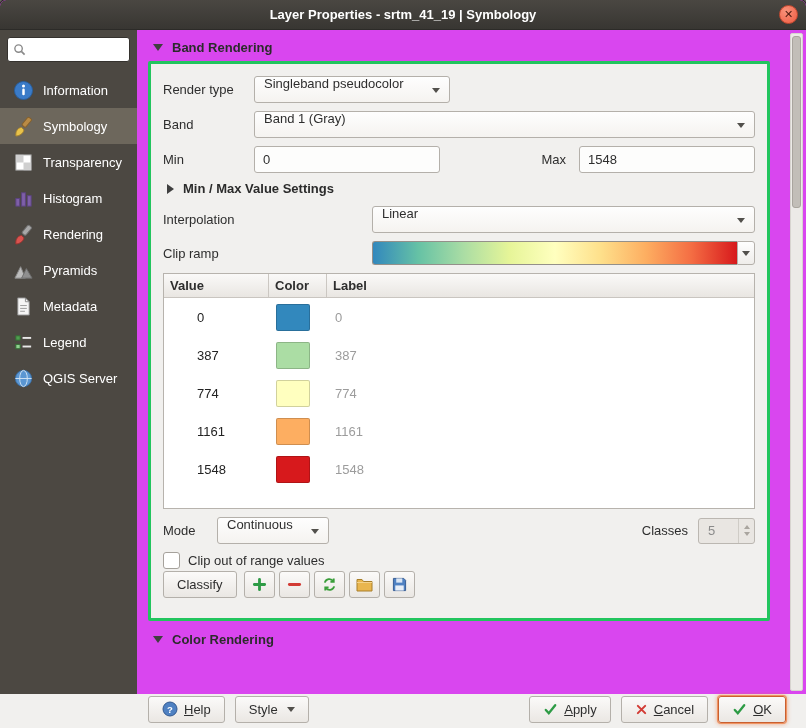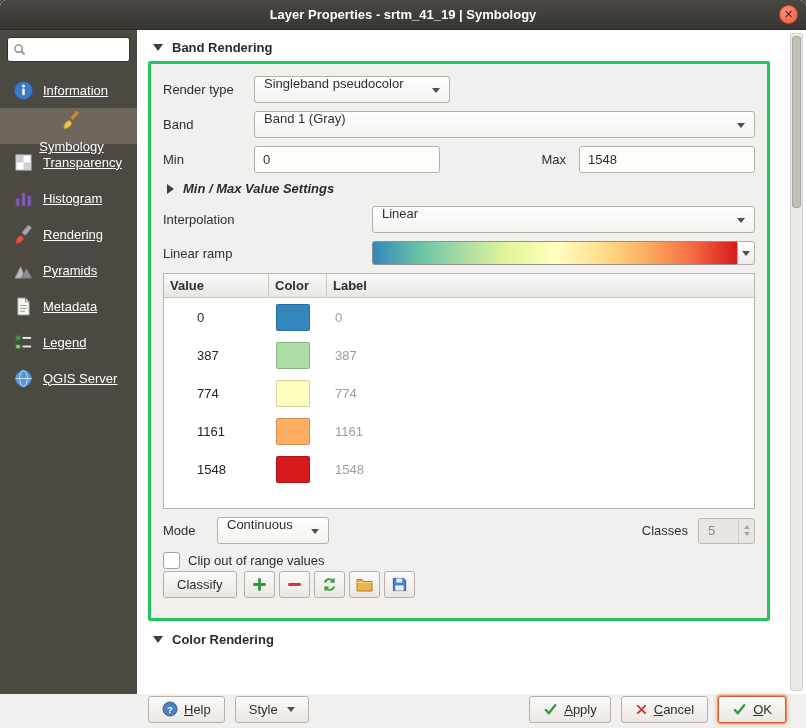--- a/index.html
+++ b/index.html
@@ -1,19 +1,19 @@
 <!DOCTYPE html>
 <html><head>
 <meta charset="utf-8">
 <style>
   * { box-sizing: border-box; margin: 0; padding: 0; }
   html,body { background:#6b6862; }
   body { font-family:"Liberation Sans","DejaVu Sans",sans-serif; font-size:13px; color:#2e2e2e; }
 
-  .window { width:806px; height:728px; position:relative; background:#ffffff;
+  .window { width:806px; height:728px; position:relative; background:#d946ef;
             border-radius:6px 6px 0 0; overflow:hidden; box-shadow:0 0 0 1px #282724; display:flex; flex-direction:column; }
 
   
   .titlebar { height:30px; flex:0 0 30px; background:linear-gradient(#4a4742,#383632);
               display:flex; align-items:center; justify-content:center; position:relative;
               border-radius:6px 6px 0 0; border-bottom:1px solid #2c2b28; }
   .titlebar-text { color:#ffffff; font-weight:bold; font-size:13px; }
   .close-btn { position:absolute; right:8px; top:5px; width:19px; height:19px; border-radius:50%;
                background:radial-gradient(circle at 35% 30%, #f9937b, #ee5a40);
                border:1px solid #c44a31; color:#4a180e; display:flex; align-items:center; justify-content:center;
@@ -22,22 +22,22 @@
   
   .body-row { flex:1 1 auto; display:flex; min-height:0; }
 
   
   .sidebar { width:137px; flex:0 0 137px; background:#4c4842; padding-top:5px; overflow:hidden; }
   .search-box { margin:2px 7px 10px 7px; height:25px; background:#ffffff; border:1px solid #35322e;
                 border-radius:3px; display:flex; align-items:center; padding:0 5px; gap:4px; }
   .search-box input { border:none; outline:none; width:90px; font-size:12px; background:transparent; }
   .search-ic { display:flex; align-items:center; }
   .sidebar-item { display:flex; align-items:center; gap:9px; height:36px; padding:0 6px 0 12px;
-                  color:#ffffff; font-size:13px; cursor:default;text-decoration:underline; }
-  .sidebar-item.selected { background:#6d675c;flex-direction:column; }
+                  color:#ffffff; font-size:13px; cursor:default; }
+  .sidebar-item.selected { background:#6d675c; }
   .s-icon { width:22px; height:22px; display:flex; align-items:center; justify-content:center; flex:0 0 22px; }
   .s-label { white-space:nowrap; }
 
   
   .main { flex:1 1 auto; position:relative; padding:6px 36px 0 11px; overflow:hidden; }
   .scrollbar { position:absolute; right:3px; top:3px; bottom:3px; width:13px; background:#eceae7;
                border:1px solid #d7d4cf; border-radius:2px; }
   .scroll-thumb { position:absolute; left:1px; right:1px; top:2px; height:172px;
                   background:#c2beb8; border:1px solid #a9a59e; border-radius:3px; }
 
@@ -58,21 +58,21 @@
   .text-input, .combo { height:27px; border:1px solid #b4b0aa; border-radius:3px; background:#fdfdfc;
                         font-size:13px; color:#2e2e2e; }
   .text-input { padding:0 8px; outline:none; font-family:inherit; }
   .combo { position:relative; display:flex; align-items:center; padding:0 24px 12px 9px;
            background:linear-gradient(#fefefe,#f5f3f0); cursor:default; }
   .combo > span { overflow:hidden; white-space:nowrap; text-overflow:ellipsis; }
   .combo::after { content:""; position:absolute; right:9px; top:11px;
                   border-left:4px solid transparent; border-right:4px solid transparent;
                   border-top:5px solid #52504c; }
 
-  .collapsible { display:flex; align-items:center; gap:9px; margin:4px 0 10px 4px; cursor:default;font-style:italic; }
+  .collapsible { display:flex; align-items:center; gap:9px; margin:4px 0 10px 4px; cursor:default; }
 
   .ramp-wrap { flex:1; display:flex; height:24px; }
   .ramp { flex:1; border:1px solid #94908a; border-right:none; border-radius:3px 0 0 3px; }
   .ramp-arrow { width:18px; border:1px solid #b4b0aa; border-radius:0 3px 3px 0;
                 background:linear-gradient(#fefefe,#efedea); display:flex; align-items:center; justify-content:center; }
   .ramp-arrow::after { content:""; border-left:4px solid transparent; border-right:4px solid transparent;
                        border-top:5px solid #52504c; }
 
   .suffix-lbl span { display:inline-block; width:72px; line-height:1.15; }
 
@@ -274,21 +274,21 @@
         </div>
 
         <div class="row">
           <span class="lbl w2">Interpolation</span>
           <div class="combo" style="flex:1">
             <span>Linear</span>
           </div>
         </div>
 
         <div class="row">
-          <span class="lbl w2">Linear ramp</span>
+          <span class="lbl w2">Clip ramp</span>
           <div class="ramp-wrap">
             <div class="ramp" style="background: linear-gradient(to right, rgb(50, 136, 189), rgb(102, 194, 165), rgb(171, 221, 164), rgb(230, 245, 152), rgb(255, 255, 191), rgb(254, 224, 139), rgb(253, 174, 97), rgb(244, 109, 67), rgb(215, 25, 28));"></div>
             <div class="ramp-arrow"></div>
           </div>
         </div>
 
 
         <div class="color-table">
           <div class="thead">
             <span class="th th-value">Value</span>

